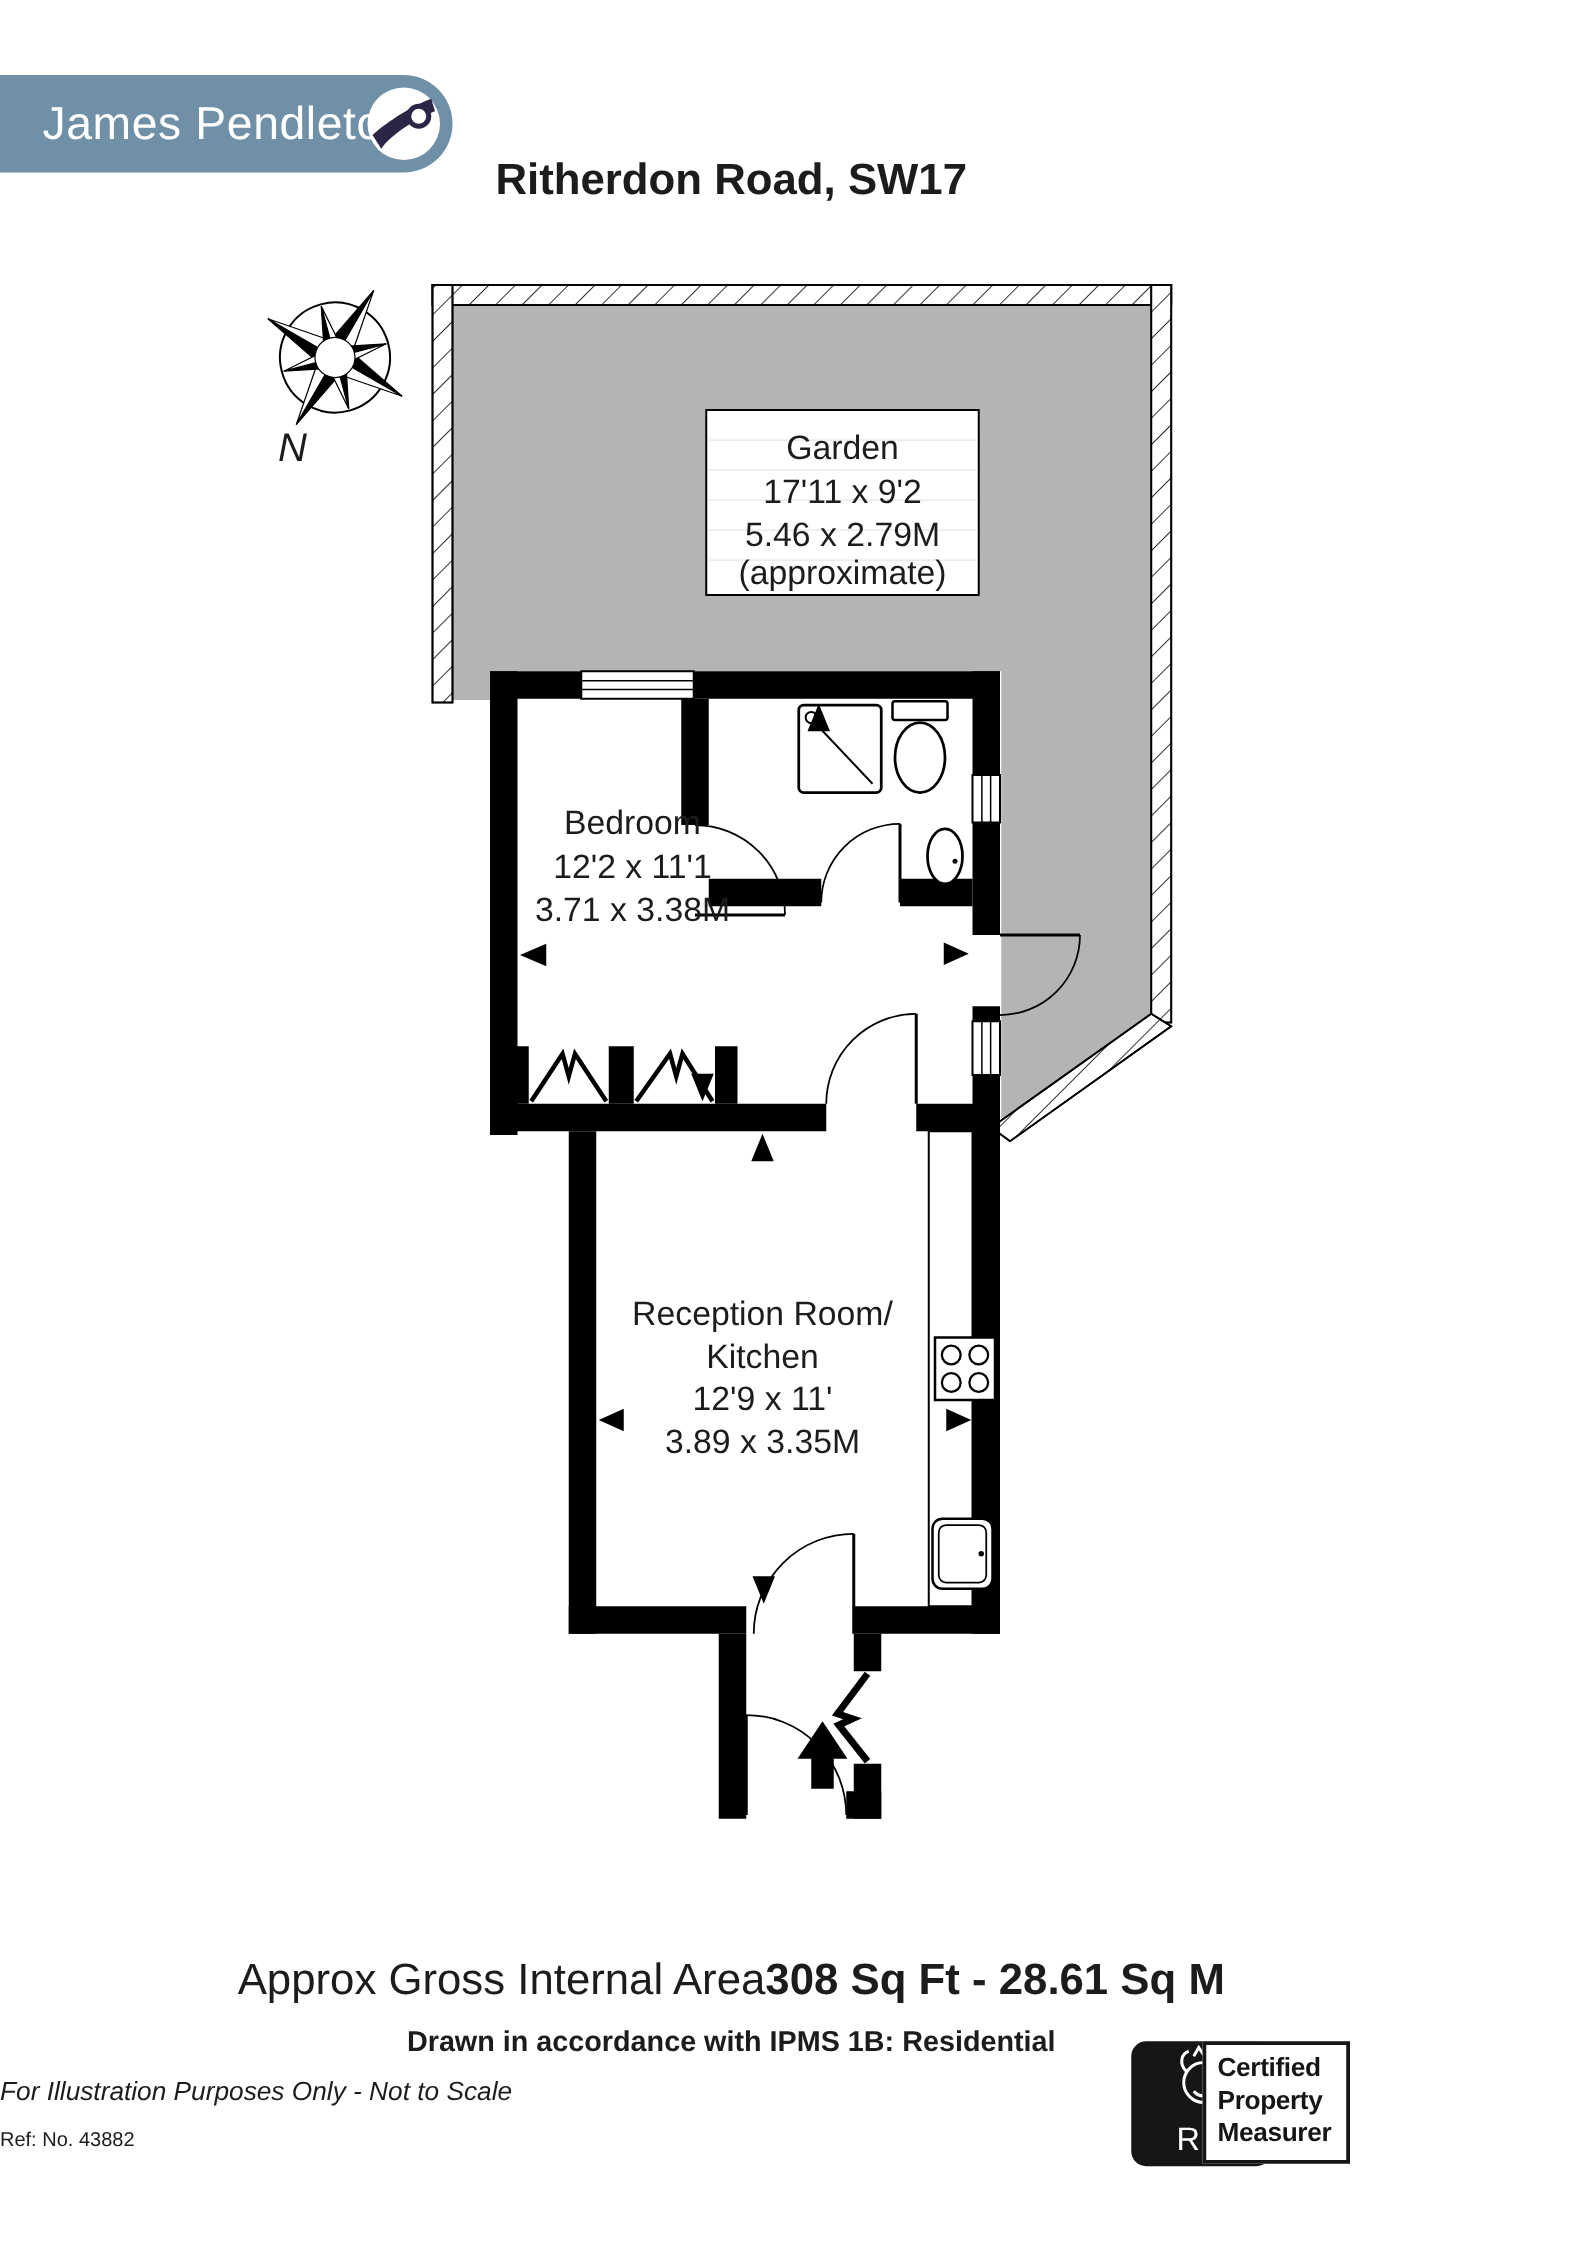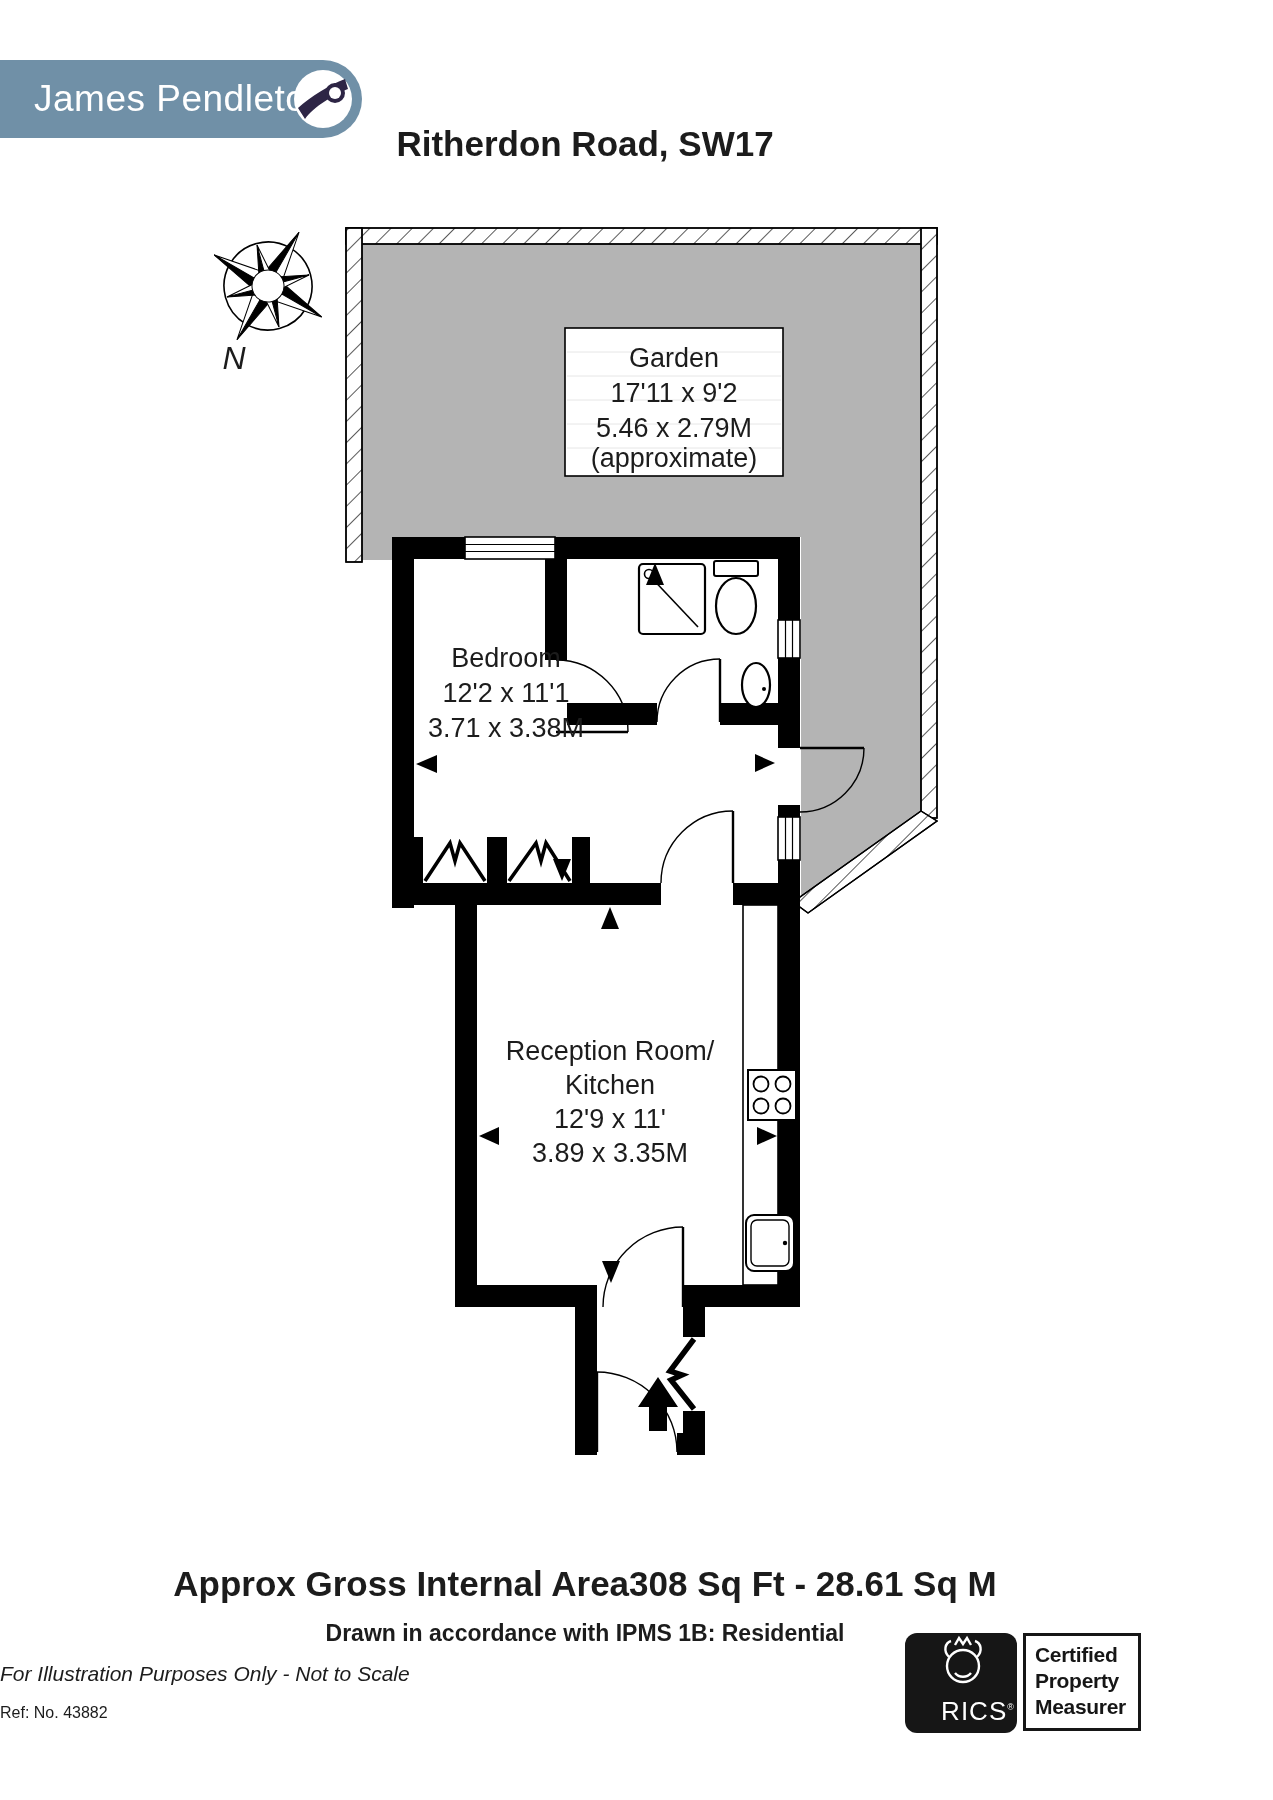--- a/index.html
+++ b/index.html
@@ -14,28 +14,28 @@
   #title{left:0;top:124px;width:1170px;text-align:center;font-size:35px;font-weight:700;}
   
   #compass{left:198px;top:214px;width:140px;height:150px;}
   #northlbl{left:204px;top:340px;width:60px;text-align:center;font-size:32px;font-style:italic;font-weight:400;}
   
   #plan{left:340px;top:215px;}
   .roomtxt{font-size:27px;fill:#1c1c1c;}
   
   #groundfloor{left:0;top:1476px;width:1170px;text-align:center;font-size:29px;}
   #arealine{left:0;top:1564px;width:1170px;text-align:center;font-size:35px;}
-  #arealine .lbl{font-weight:700;}
+  #arealine .lbl{font-weight:400;}
   #arealine .val{font-weight:700;margin-top:44px;}
   #ipms{left:0;top:1620px;width:1170px;text-align:center;font-size:23px;font-weight:700;}
   #illus{left:0;top:1662px;width:1170px;text-align:left;font-size:21px;font-style:italic;}
   #refno{left:0;top:1704px;width:1170px;font-size:16px;}
   
   #rics{left:905px;top:1633px;width:112px;height:100px;background:#161616;border-radius:12px;}
-  #certbox{left:1023px;top:1633px;width:118px;height:98px;border:3px solid #161616;background:#fff;
+  #certbox{left:962px;top:1633px;width:118px;height:98px;border:3px solid #161616;background:#fff;
            padding:6px 0 0 9px;box-sizing:border-box;}
   #certbox div{font-size:21px;font-weight:700;line-height:26px;color:#161616;letter-spacing:-.3px;}
   #rics .brand{position:absolute;left:0;right:0;bottom:6px;text-align:center;color:#fff;
                font-size:26px;font-weight:400;letter-spacing:1px;margin-left:34px;}
   #rics .brand sup{font-size:9px;}
 </style>
 </head>
 <body>
 
 <div id="canvas">

